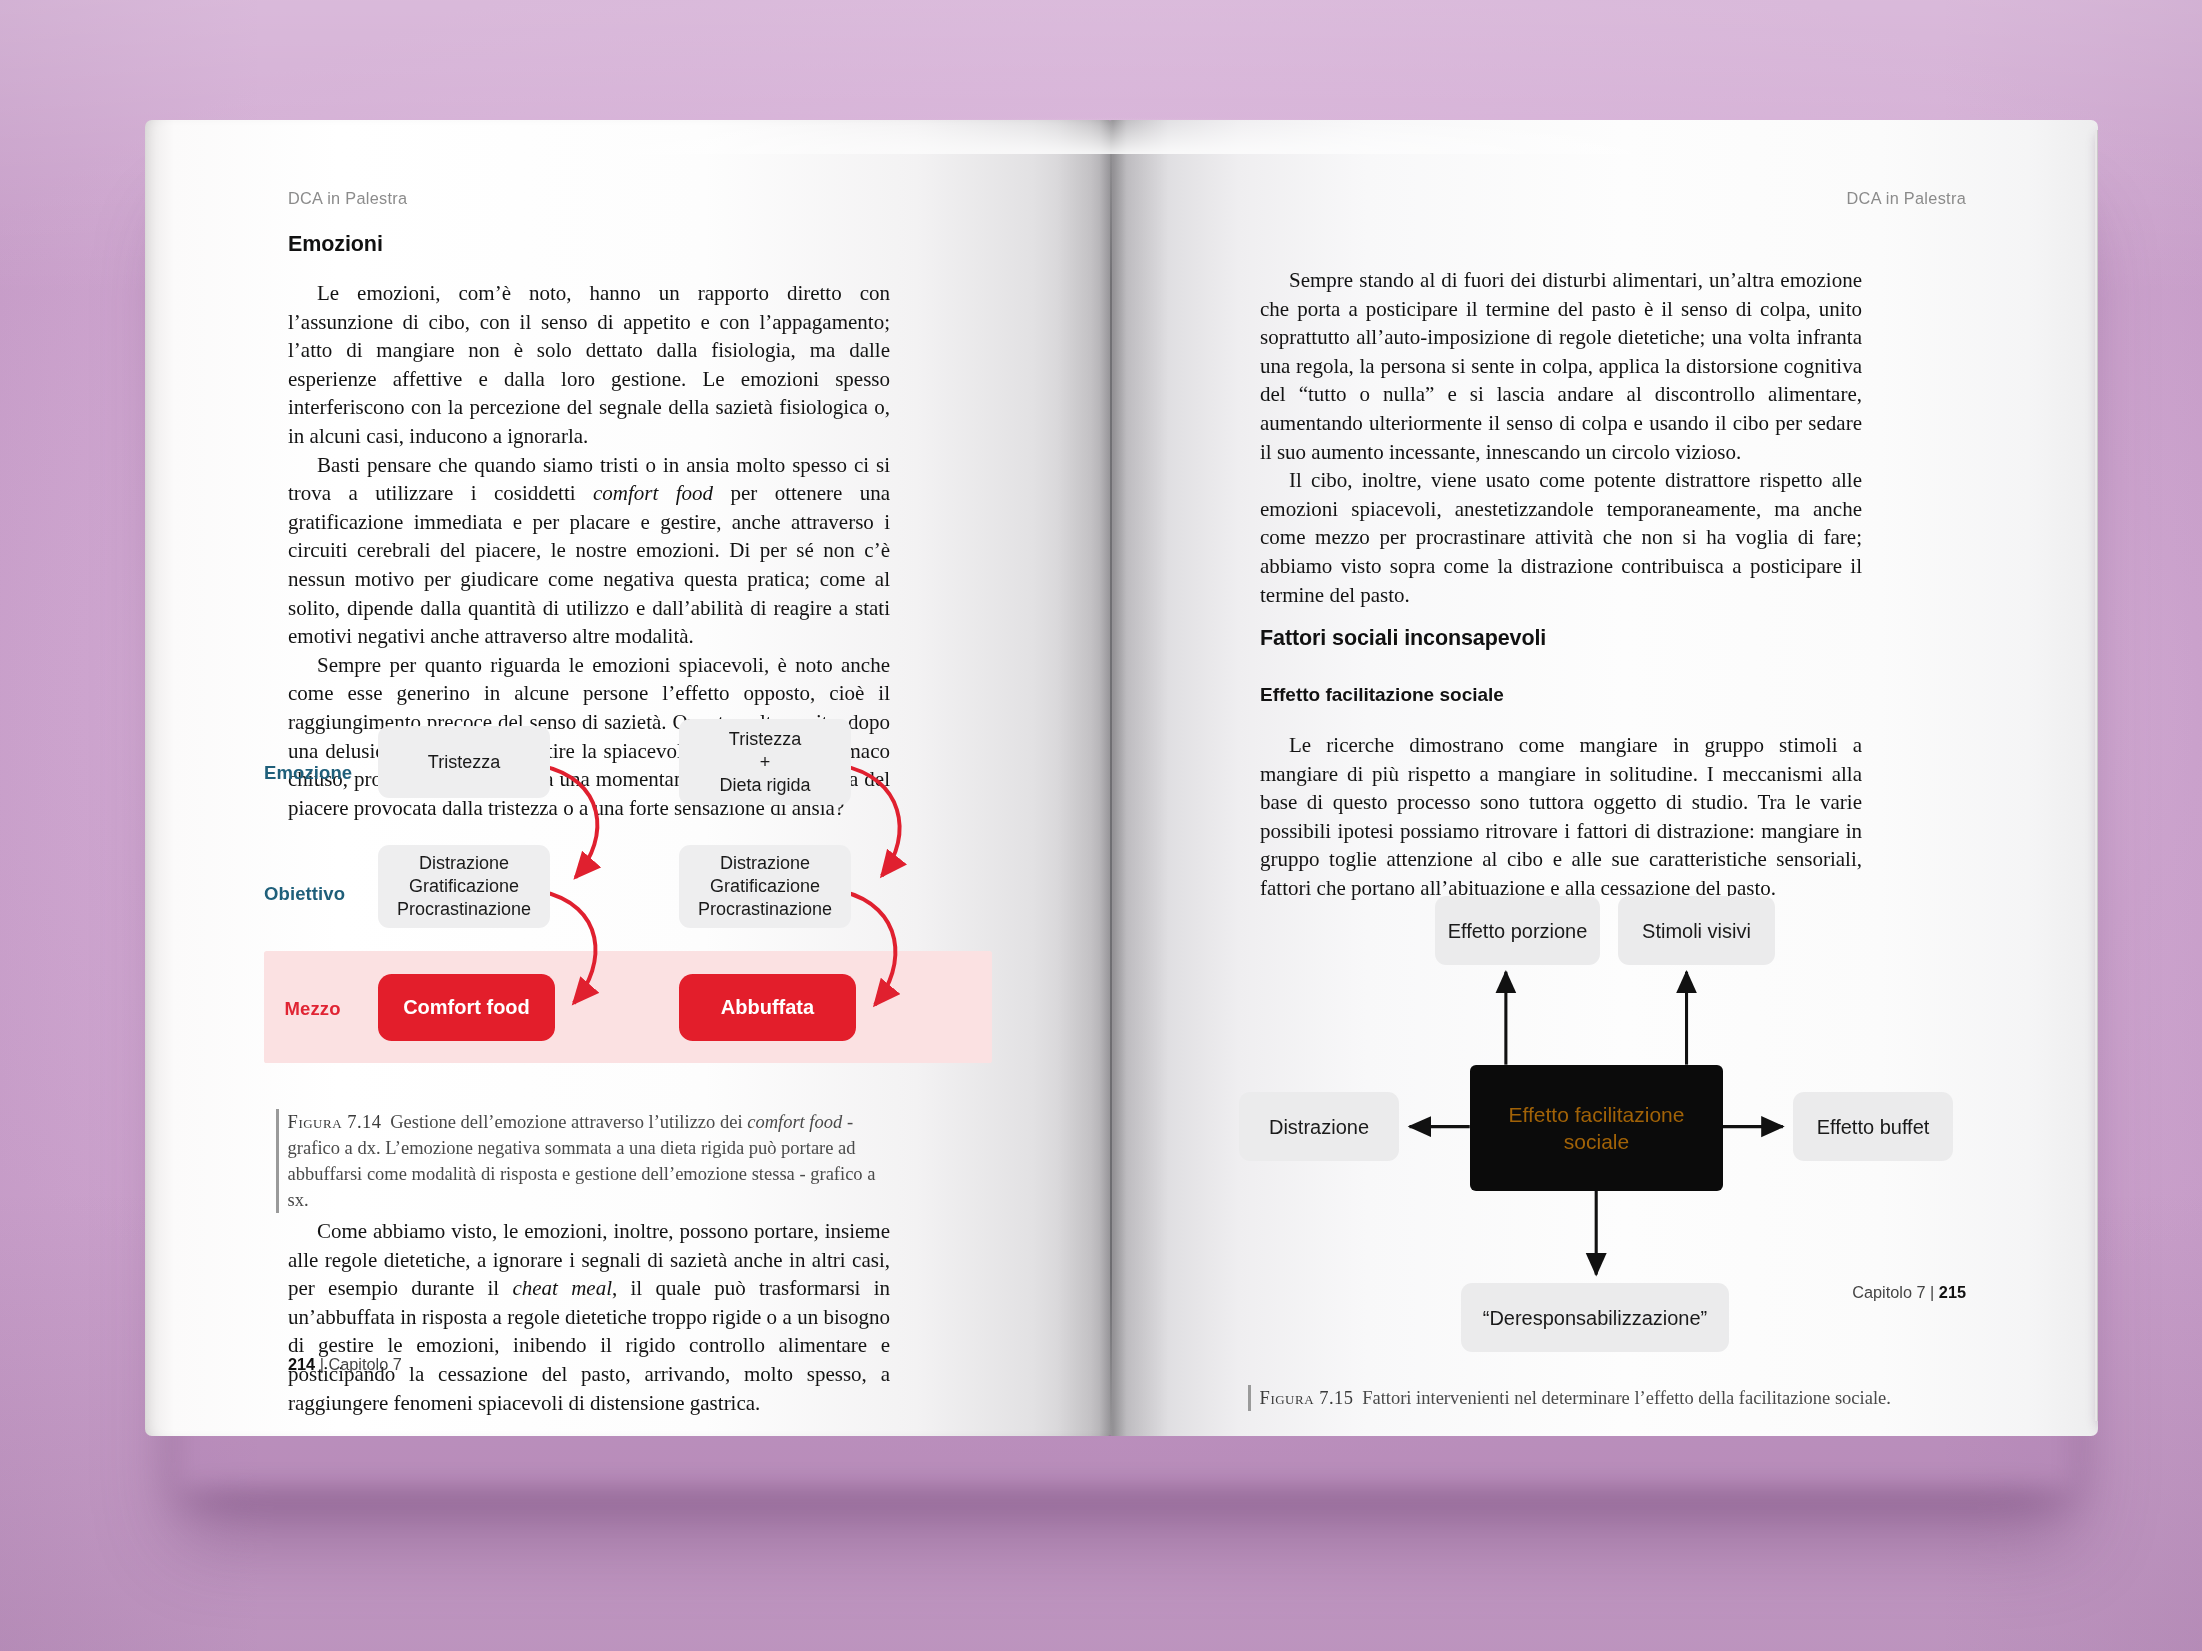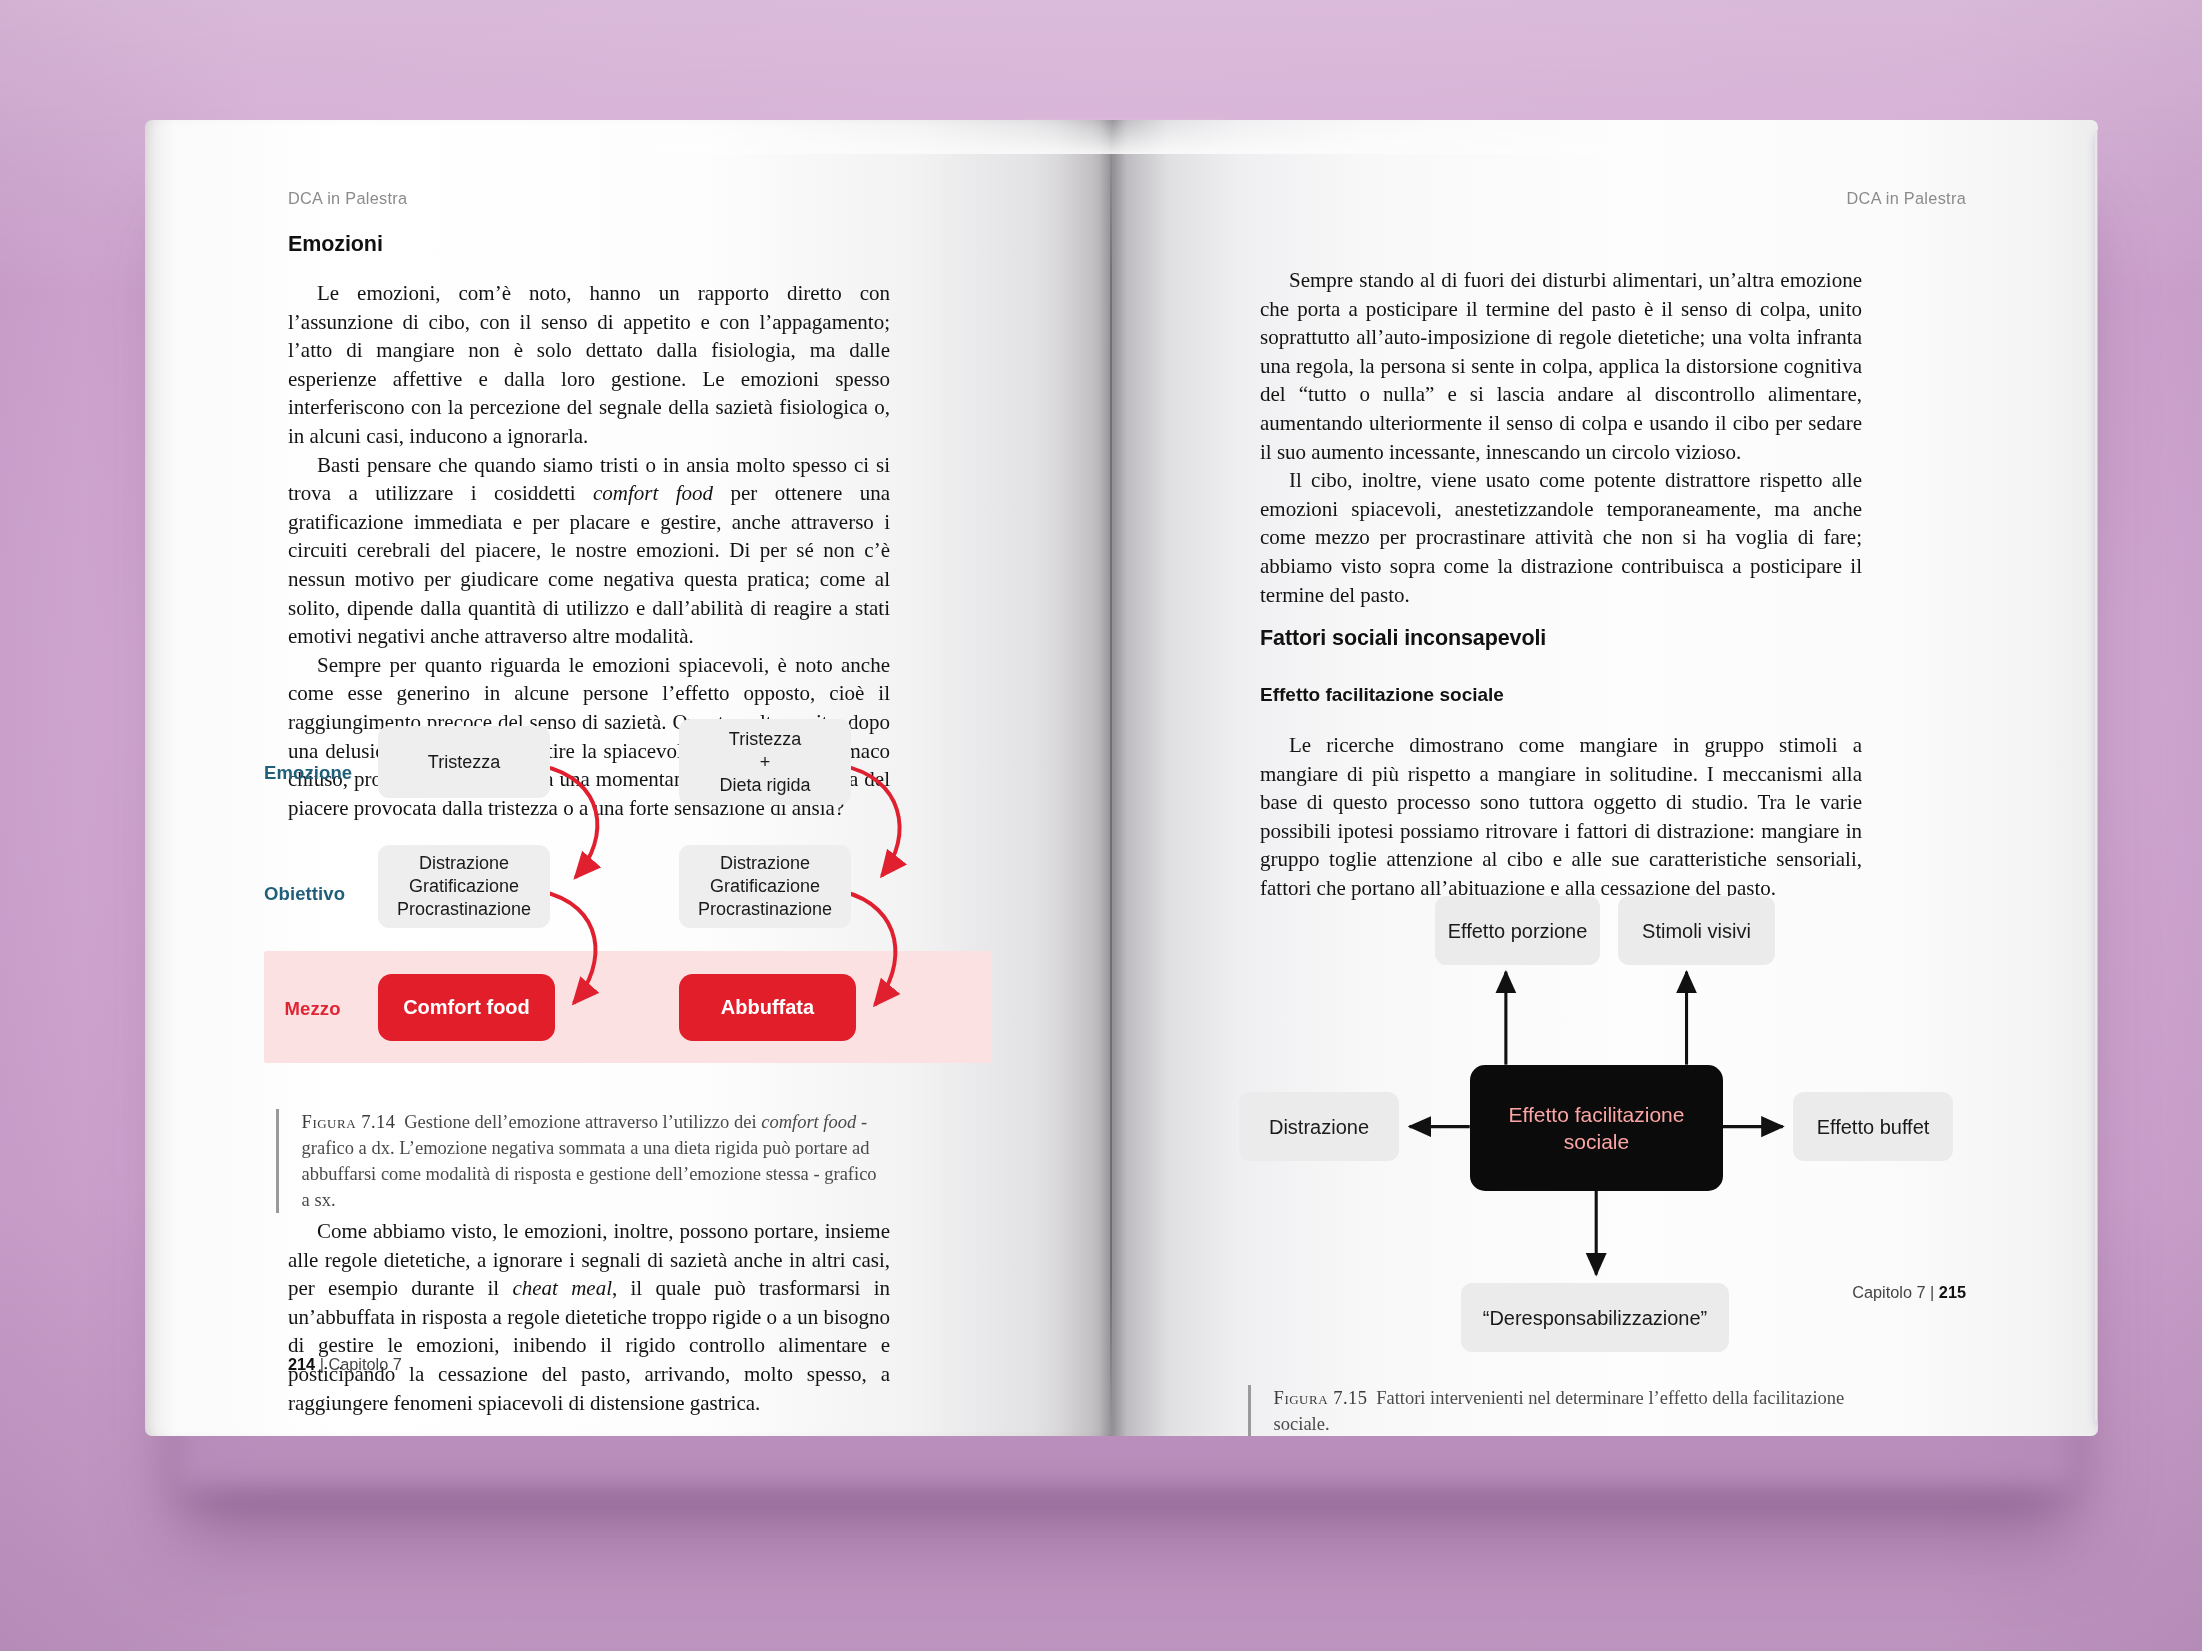--- a/index.html
+++ b/index.html
@@ -145,21 +145,21 @@
     text-align: justify;
     margin: 0;
     text-indent: 29px;
     hyphens: manual;
   }
   .it { font-style: italic; }
 
   
   .figcap {
     display: flex;
-    gap: 23px;
+    gap: 9px;
     font-family: "Liberation Serif", serif;
     font-size: 18.5px;
     line-height: 26px;
     color: #4a4a4a;
   }
   .figcap .rule {
     flex: 0 0 auto;
     width: 2.6px;
     background: #9a9a9a;
     align-self: stretch;
@@ -242,24 +242,24 @@
     align-items: center;
     justify-content: center;
     text-align: center;
     font-family: "Liberation Sans", sans-serif;
     font-size: 20px;
     line-height: 24px;
     color: #1a1a1a;
   }
   .gnode.center {
     background: #0b0b0b;
-    color: #fca5a5;
+    color: #a16207;
     font-size: 21px;
     line-height: 27px;
-    border-radius: 15px;
+    border-radius: 6px;
   }
   #fig715 svg.arrows {
     position: absolute; left: 0; top: 0;
     width: 757px; height: 482px;
     overflow: visible;
   }
 </style>
 </head>
 <body>
 

